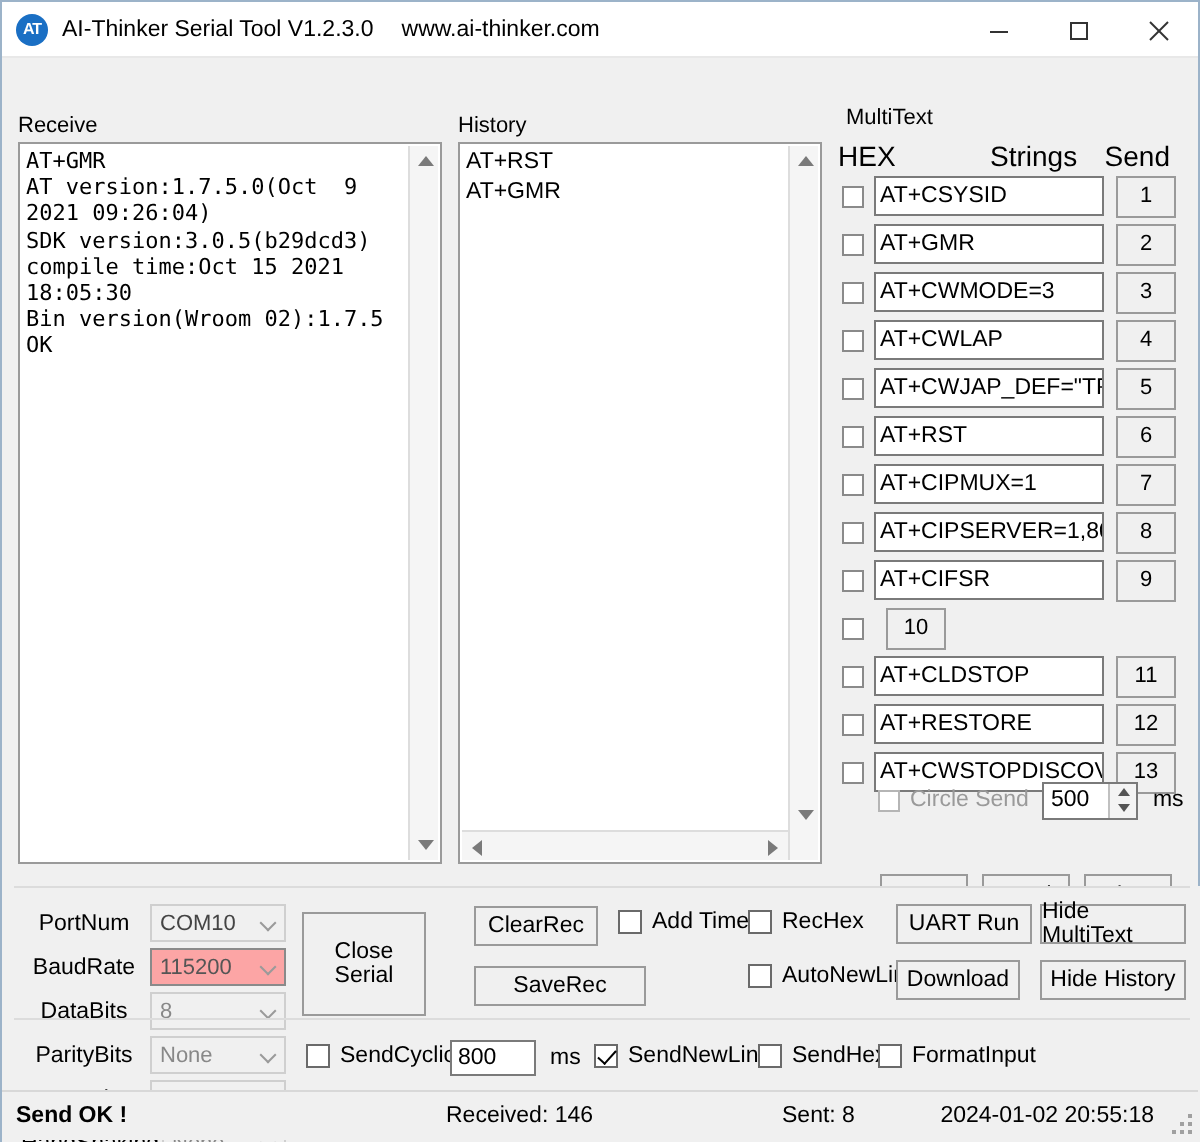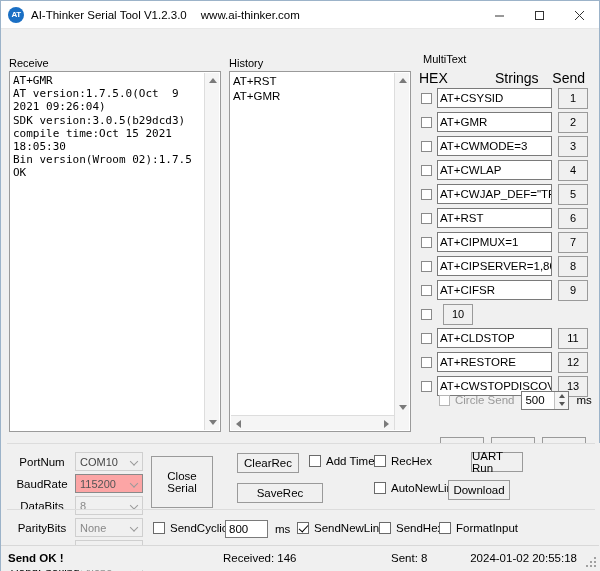--- a/index.html
+++ b/index.html
@@ -681,22 +681,24 @@
       </div>
       <div class="chk-wrap" style="left:373px; top:12px;">
         <span class="chk"></span>
         <span>RecHex</span>
       </div>
       <div class="chk-wrap" style="left:373px; top:39px;">
         <span class="chk"></span>
         <span>AutoNewLine</span>
       </div>
 
-      <div class="btn" style="left:447px; top:9px; width:52px; height:20px;margin-left:23px;">UART Run</div>
+      <div class="btn" style="left:447px; top:9px; width:68px; height:20px;">UART Run</div>
       <div class="btn" style="left:447px; top:37px; width:62px; height:20px;">Download</div>
+      <div class="btn" style="left:519px; top:9px; width:73px; height:20px;">Hide MultiText</div>
+      <div class="btn" style="left:519px; top:37px; width:73px; height:20px;">Hide History</div>
 
       <div class="sep-line" style="top:66px"></div>
 
       <div class="chk-wrap" style="left:152px; top:79px;">
         <span class="chk"></span>
         <span>SendCyclic</span>
       </div>
       <div class="txtin" style="left:224px; top:77px; width:43px; height:18px;">800</div>
       <span style="position:absolute; left:274px; top:80px; font-size:11.5px;">ms</span>
 

